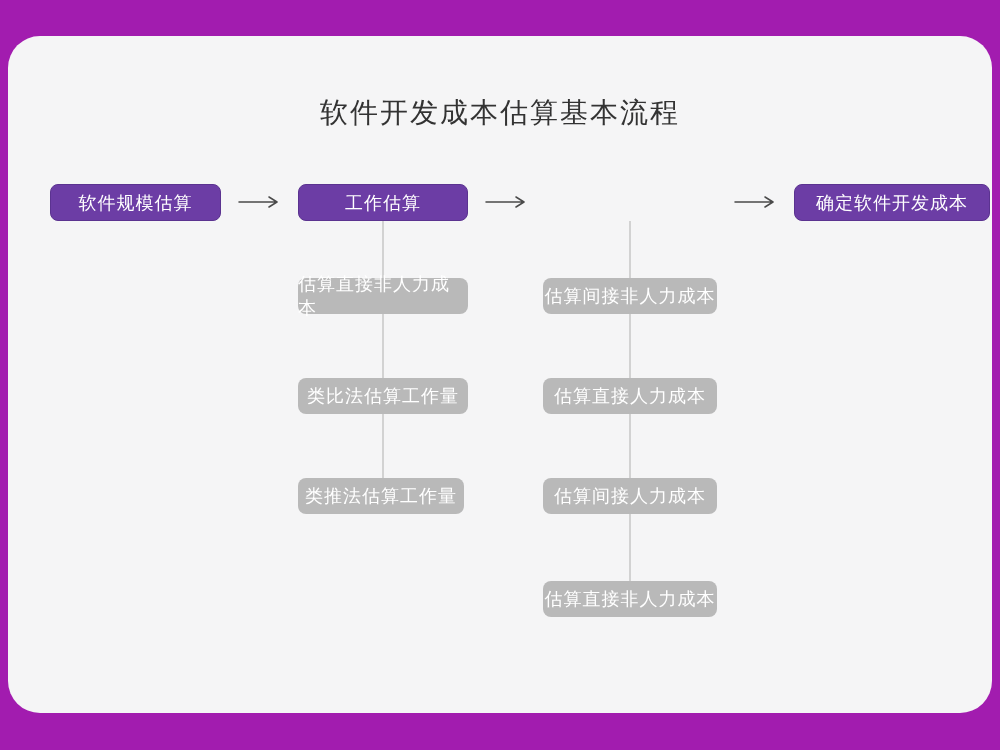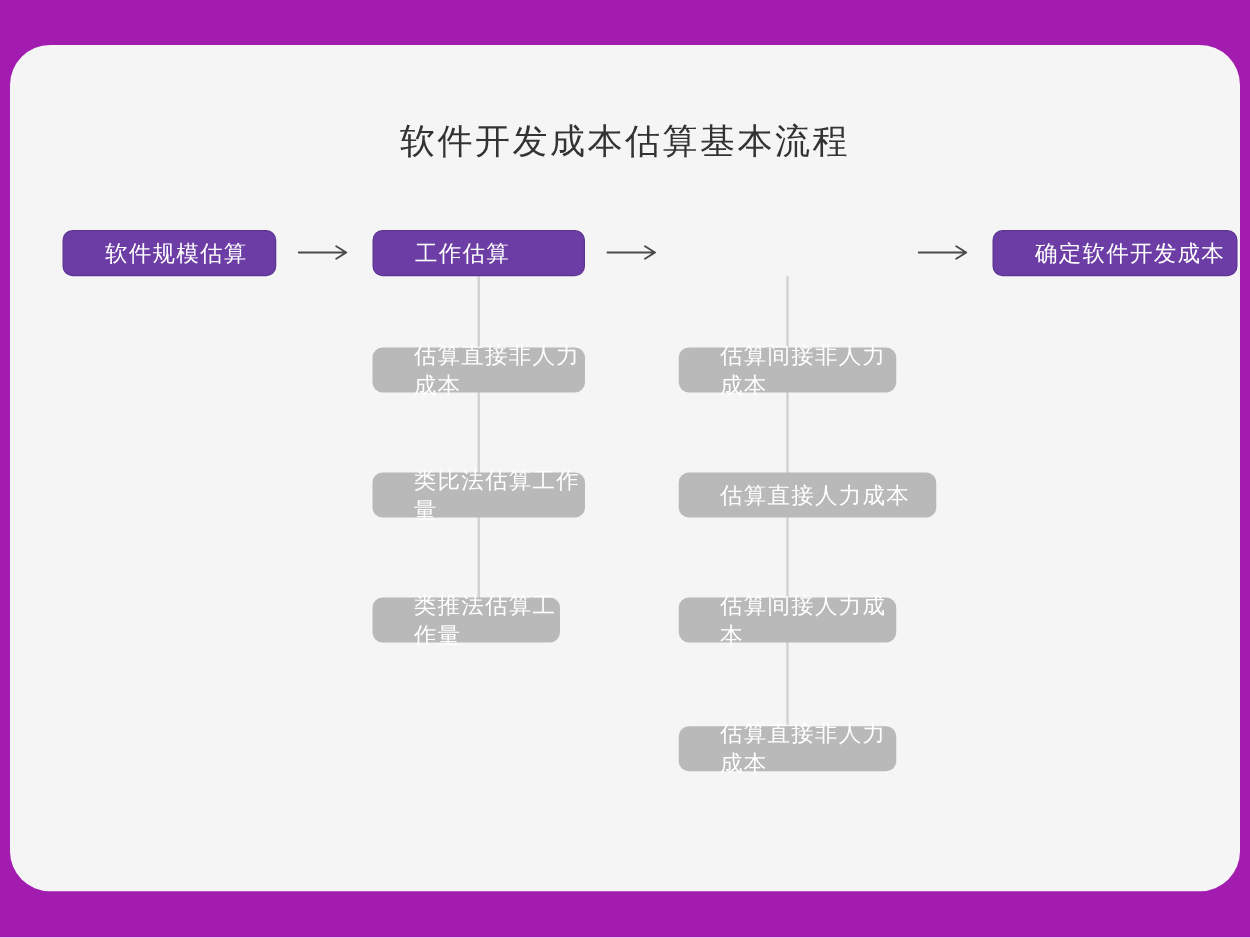--- a/index.html
+++ b/index.html
@@ -40,25 +40,25 @@
     font-weight: 400;
     letter-spacing: 2px;
     color: var(--title-text, #333333);
   }
   .node {
     position: absolute;
     height: 37px;
     border-radius: 8px;
     display: flex;
     align-items: center;
+    justify-content: center;
     font-size: 18px;
     letter-spacing: 1px;
     color: var(--box-text, #FFFFFF);
     z-index: 2;
-    padding-left: 33px;
   }
   .node.stage {
     background: var(--stage-box, #6C3DA5);
     border: 1px solid var(--stage-box-border, #5B3390);
   }
   .node.substep {
     height: 36px;
     background: var(--substep-box, #B9B9B9);
   }
   .vline {
@@ -82,24 +82,24 @@
 
   .a0 { left: 229px; top: 158px; }
   .a1 { left: 476px; top: 158px; }
   .a2 { left: 725px; top: 158px; }
 
   .vlineA { left: 374px; top: 185px; height: 275px; }
   .vlineB { left: 621px; top: 185px; height: 379px; }
 
   .w0 { left: 290px; top: 242px; width: 170px; }
   .w1 { left: 290px; top: 342px; width: 170px; }
-  .w2 { left: 290px; top: 442px; width: 150px; }
+  .w2 { left: 290px; top: 442px; width: 166px; }
 
   .c0 { left: 535px; top: 242px; width: 174px; }
-  .c1 { left: 535px; top: 342px; width: 206px; }
+  .c1 { left: 535px; top: 342px; width: 174px; }
   .c2 { left: 535px; top: 442px; width: 174px; }
   .c3 { left: 535px; top: 545px; width: 174px; }
 </style>
 </head>
 <body>
 
 <div class="stage-wrap">
   <div class="card">
 
     <div class="diagram-title">软件开发成本估算基本流程</div>

